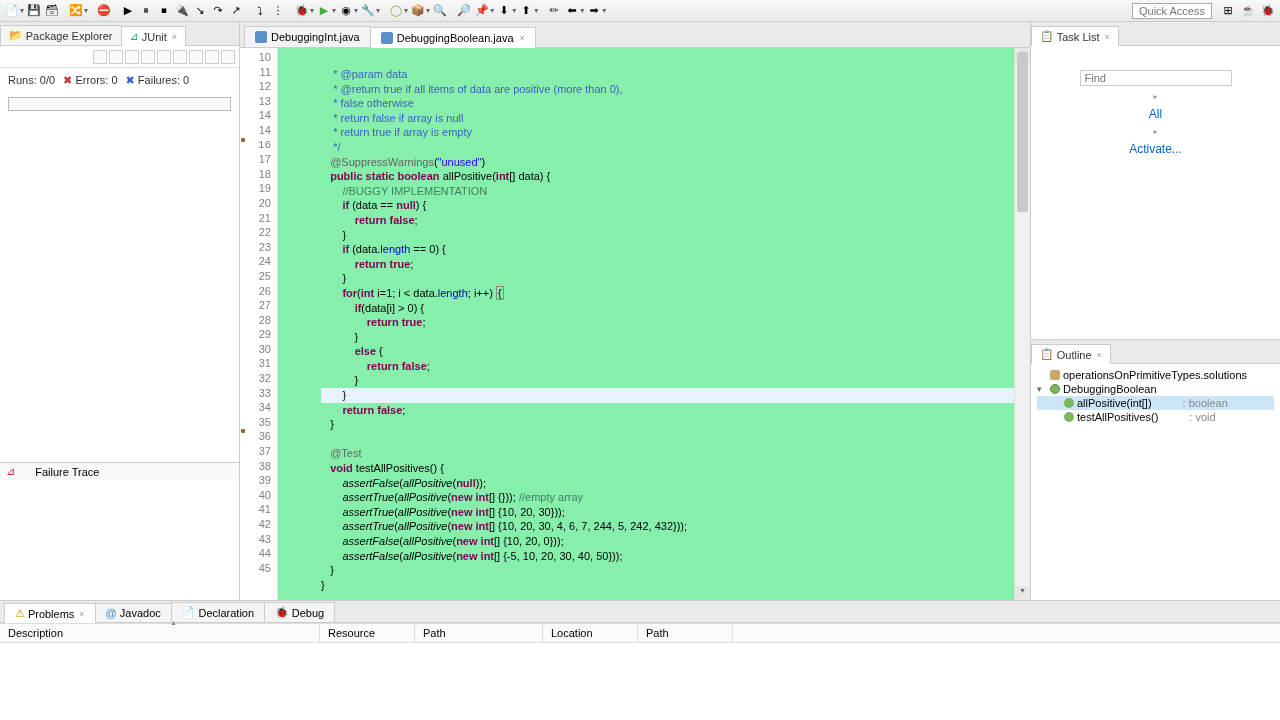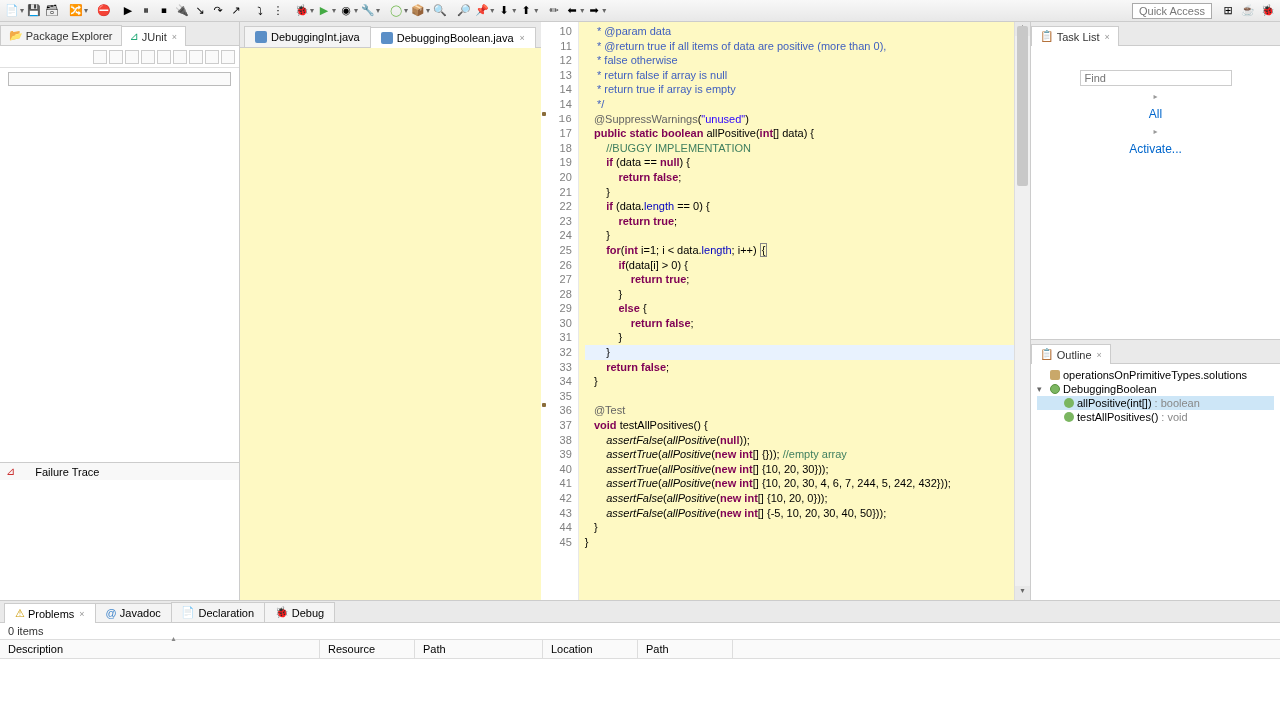--- a/index.html
+++ b/index.html
@@ -16,29 +16,29 @@
 .tab { padding: 3px 8px; background: #f4f4f4; border: 1px solid #ccc; border-bottom: none; margin-right: -1px; cursor: pointer; display: flex; align-items: center; gap: 3px; font-size: 11px; color: #333; }
 .tab.active { background: #fff; position: relative; top: 1px; }
 .tab-close { font-size: 9px; color: #999; margin-left: 2px; }
 .view-toolbar { height: 22px; display: flex; align-items: center; justify-content: flex-end; gap: 2px; padding: 0 4px; border-bottom: 1px solid #e0e0e0; }
 .view-toolbar .mini { width: 14px; height: 14px; border: 1px solid #ccc; background: #fafafa; cursor: pointer; }
 .junit-runs { padding: 6px 8px; font-size: 11px; color: #333; display: flex; gap: 8px; }
 .junit-bar { margin: 4px 8px; height: 14px; border: 1px solid #bbb; background: #fafafa; }
 .failure-trace { margin-top: auto; border-top: 1px solid #ccc; }
 .ft-header { display: flex; align-items: center; padding: 2px 6px; background: #f8f8f8; }
 .ft-icons { margin-left: auto; display: flex; gap: 3px; }
-.center { flex: 1; display: flex; flex-direction: row; background: #fef9c3; min-width: 0; }
+.center { flex: 1; display: flex; flex-direction: column; background: #86efac; min-width: 0; }
 .editor-tabs { display: flex; height: 26px; background: #eaeaea; border-bottom: 1px solid #ccc; align-items: flex-end; padding-left: 4px; }
 .editor-tab { padding: 4px 10px; background: #f4f4f4; border: 1px solid #ccc; border-bottom: none; margin-right: -1px; cursor: pointer; display: flex; align-items: center; gap: 4px; font-size: 11px; }
 .editor-tab.active { background: #fff; position: relative; top: 1px; }
 .editor-ctrls { margin-left: auto; display: flex; gap: 2px; padding-right: 4px; }
 .editor-body { flex: 1; display: flex; overflow: hidden; position: relative; }
 .gutter { width: 38px; background: #fff; border-right: 1px solid #e8e8e8; text-align: right; padding-right: 6px; font-family: Consolas, monospace; font-size: 12px; color: #808080; line-height: 14.6px; padding-top: 2px; position: relative; }
 .gutter .mark { position: absolute; left: 1px; width: 4px; height: 4px; background: #8a6d3b; border-radius: 1px; }
-.code { flex: 1; font-family: Consolas, monospace; font-size: 12px; line-height: 14.6px; padding: 2px 0 0 6px; white-space: pre; overflow: auto; position: relative; }
+.code { flex: 1; font-family: Consolas, monospace; font-size: 12px; line-height: 14.6px; padding: 19px 0 0 6px; white-space: pre; overflow: auto; position: relative; margin-left: 37px; }
 .code .line { height: 14.6px; }
 .code .hl { background: #e8f2fe; display: block; width: 100%; }
 .kw { color: #7f0055; font-weight: bold; }
 .str { color: #2a00ff; }
 .cmt { color: #3f7f5f; }
 .doc { color: #3f5fbf; }
 .ann { color: #646464; }
 .fld { color: #0000c0; }
 .mtd { font-style: italic; }
 .box { border: 1px solid #888; padding: 0 1px; }
@@ -53,21 +53,21 @@
 .tl-find a { color: #0066cc; text-decoration: none; cursor: pointer; font-size: 12px; }
 .outline { height: 260px; display: flex; flex-direction: column; }
 .outline-body { flex: 1; padding: 4px 6px; overflow: auto; }
 .tree-item { display: flex; align-items: center; gap: 3px; padding: 1px 0; cursor: pointer; font-size: 11px; }
 .tree-item.lvl1 { padding-left: 14px; }
 .tree-item.sel { background: #cde6f7; }
 .tree-exp { width: 10px; font-size: 9px; color: #666; }
 .ico-pkg { width: 10px; height: 10px; background: #c9a86a; border-radius: 2px; }
 .ico-class { width: 10px; height: 10px; background: #7bb661; border-radius: 50%; border: 1px solid #5a9140; }
 .ico-method { width: 10px; height: 10px; background: #7bb661; border-radius: 50%; }
-.type-sig { color: #888; }
+.type-sig { color: #888; margin-left: 28px; }
 .bottom { height: 120px; border-top: 1px solid #ccc; background: #fff; display: flex; flex-direction: column; }
 .bottom-tabs { display: flex; height: 22px; background: #eaeaea; border-bottom: 1px solid #ccc; align-items: flex-end; padding-left: 4px; }
 .btab { padding: 3px 10px; background: #f4f4f4; border: 1px solid #ccc; border-bottom: none; margin-right: -1px; cursor: pointer; font-size: 11px; display: flex; align-items: center; gap: 3px; }
 .btab.active { background: #fff; position: relative; top: 1px; }
 .bottom-ctrls { margin-left: auto; display: flex; gap: 2px; padding-right: 4px; }
 .items-label { padding: 2px 8px; font-size: 11px; color: #333; }
 .prob-table { flex: 1; }
 .prob-header { display: flex; border-top: 1px solid #ddd; border-bottom: 1px solid #ddd; background: #fafafa; }
 .prob-header div { padding: 3px 8px; border-right: 1px solid #ddd; font-size: 11px; }
 .prob-header .c1 { width: 320px; position: relative; }
@@ -155,20 +155,25 @@
     <div class="view-toolbar">
       <span class="mini"></span>
       <span class="mini"></span>
       <span class="mini"></span>
       <span class="mini"></span>
       <span class="mini"></span>
       <span class="mini"></span>
       <span class="mini"></span>
       <span class="mini"></span>
       <span class="mini"></span>
+    </div>
+    <div class="junit-runs">
+      <span><span>Runs:</span> <span>0/0</span></span>
+      <span><span style="color:#c33">✖</span> <span>Errors:</span> <span>0</span></span>
+      <span><span style="color:#36c">✖</span> <span>Failures:</span> <span>0</span></span>
     </div>
     <div class="junit-bar"></div>
     <div style="flex:1"></div>
     <div class="failure-trace">
       <div class="ft-header">
         <span style="color:#c33">⊿</span>
         <span style="margin-left:20px">Failure Trace</span>
         <span class="ft-icons">
           <span class="mini"></span>
           <span class="mini"></span>
@@ -337,21 +342,20 @@
         <span style="color:#4a8">🐞</span>
         <span>Debug</span>
       </div>
     <div class="bottom-ctrls">
       <span class="mini"></span>
       <span class="mini"></span>
       <span class="mini"></span>
       <span class="mini"></span>
     </div>
   </div>
-  <div class="items-label">0 items</div>
   <div class="prob-table">
     <div class="prob-header">
       <div class="c1"><span>Description</span><span class="sort-ind">▴</span></div>
       <div class="c2">Resource</div>
       <div class="c3">Path</div>
       <div class="c4">Location</div>
       <div class="c5">Path</div>
     </div>
   </div>
 </div>

